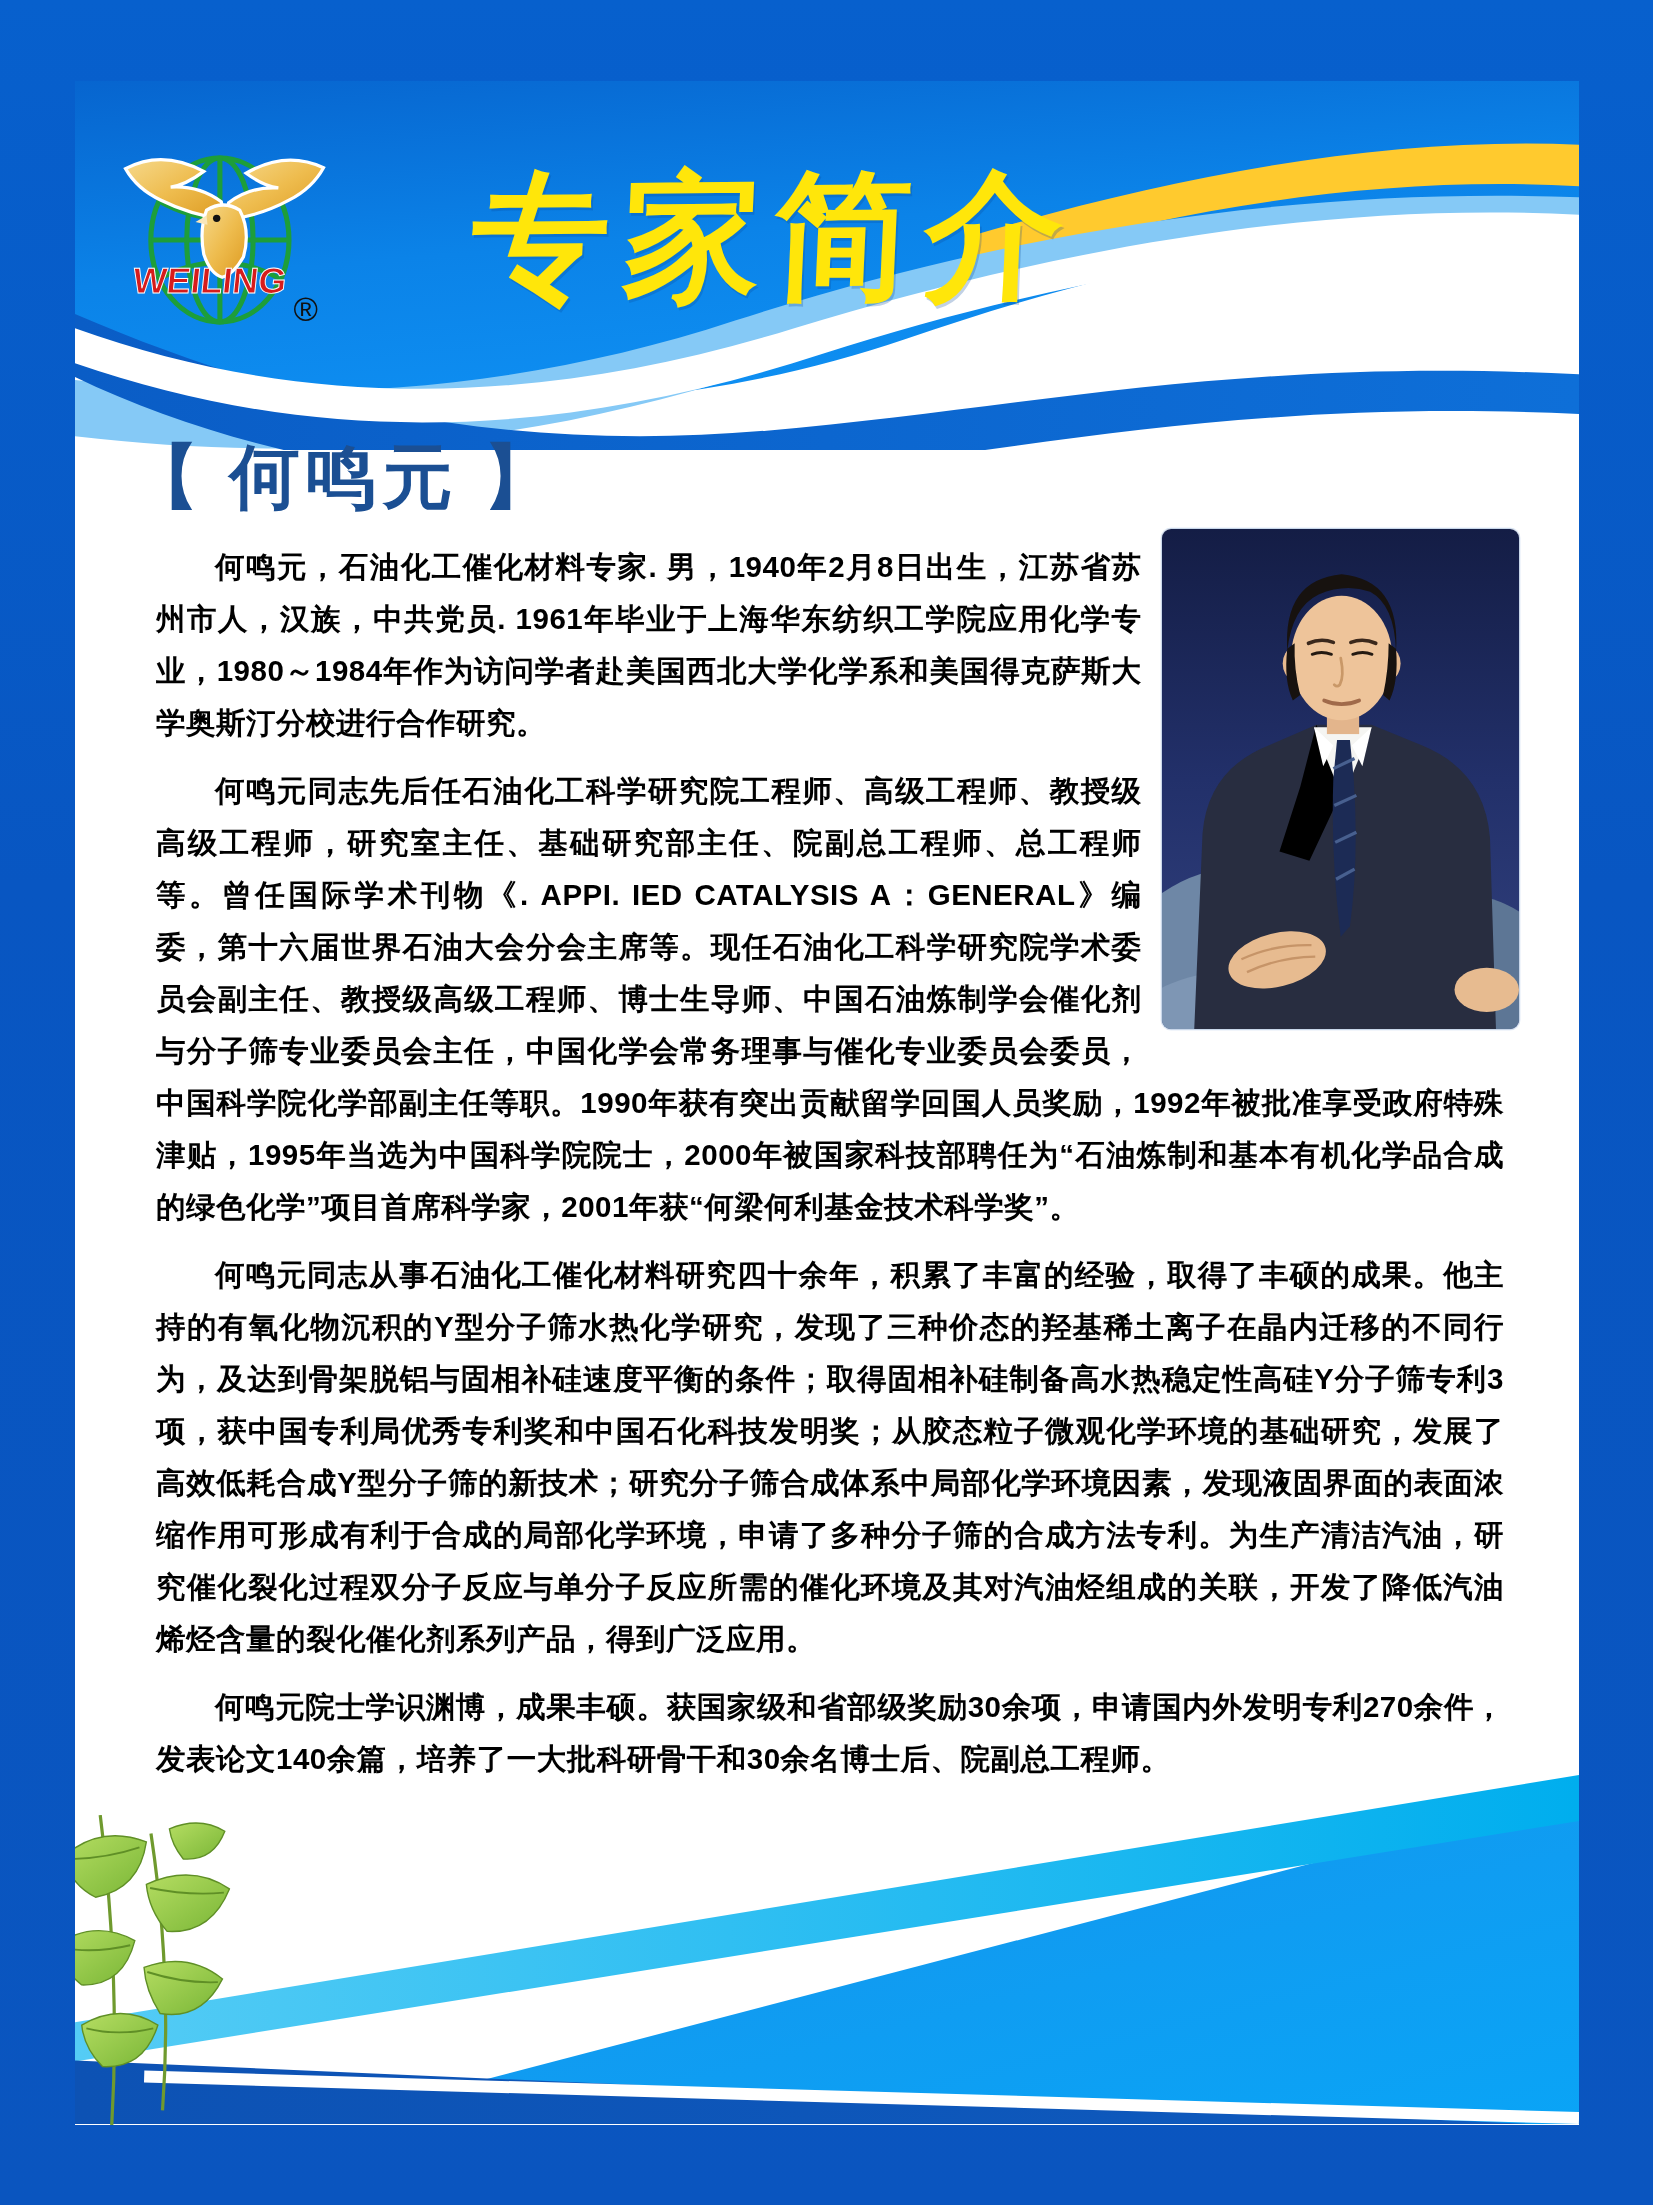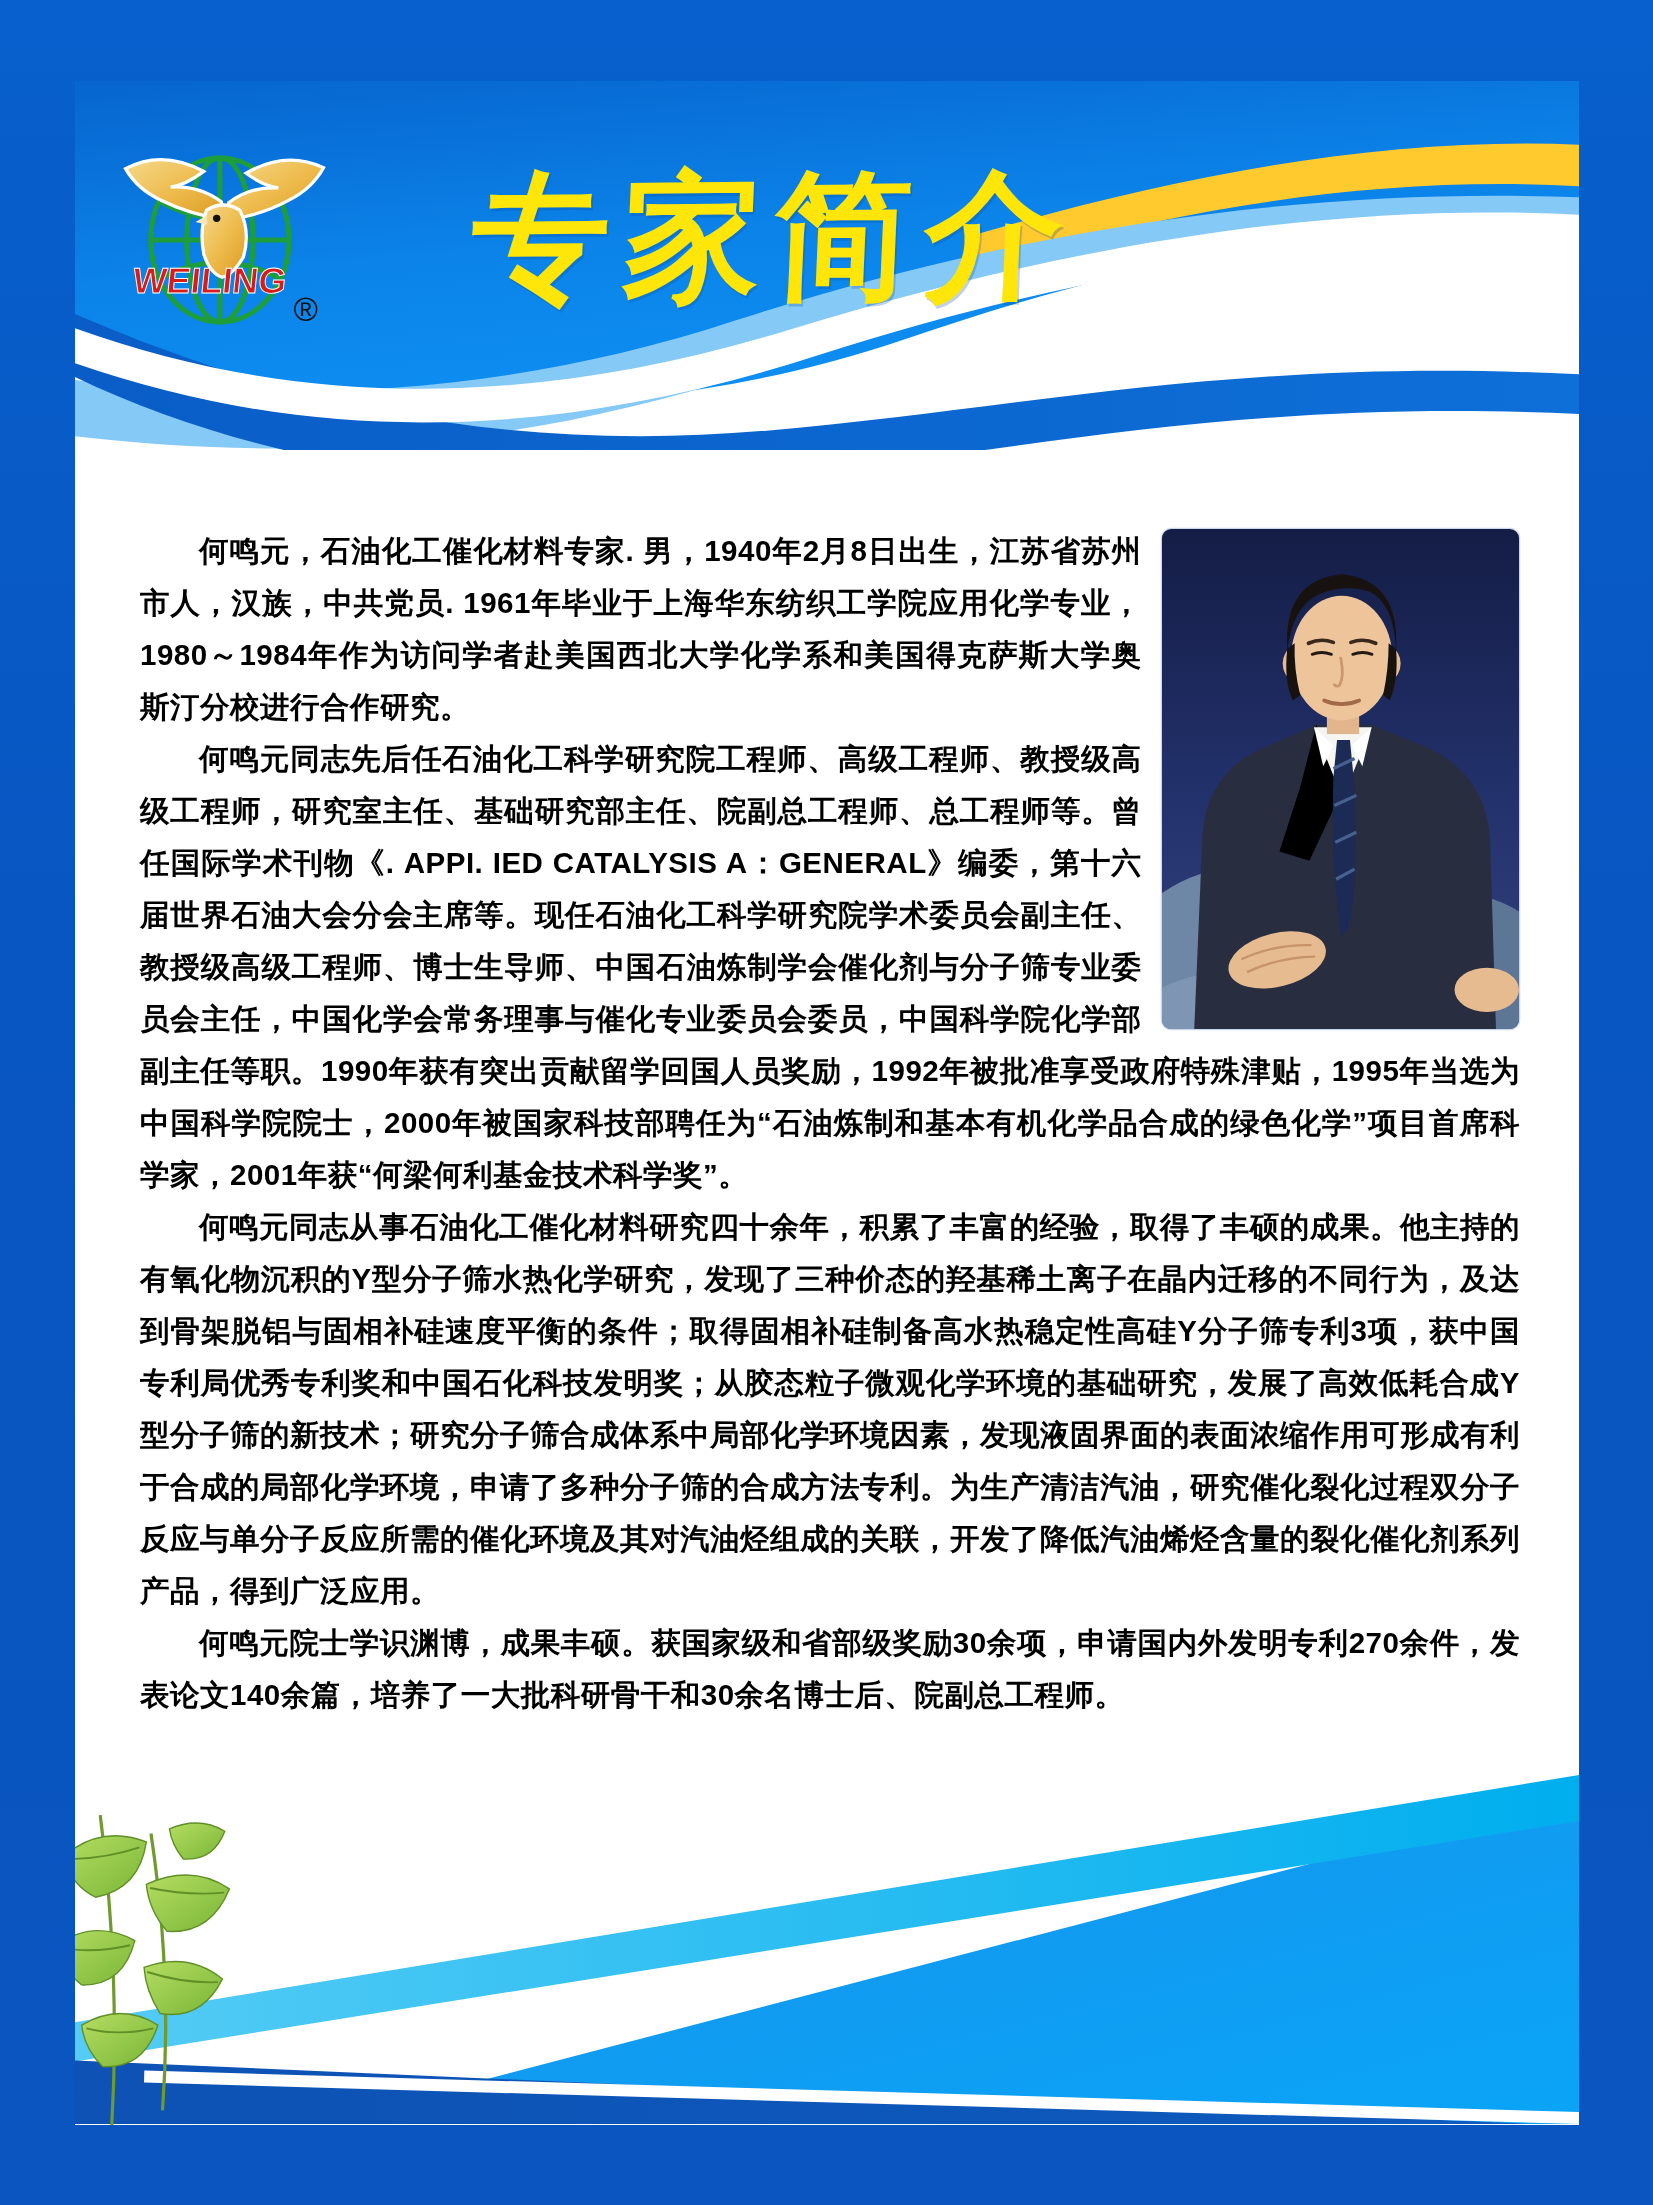--- a/index.html
+++ b/index.html
@@ -17,21 +17,21 @@
               transform:skewX(-3deg) rotate(-0.5deg);
               text-shadow:1.8px 2.8px 0 rgba(8,70,150,.25);white-space:nowrap;}
   
   .name-heading{position:absolute;left:54px;top:350px;
                 font-family:"Liberation Serif",serif;font-weight:700;
                 font-size:70px;color:#1b4f93;letter-spacing:6.5px;white-space:nowrap;}
   
   .body-text{position:absolute;left:65px;top:444px;width:1380px;z-index:3;
              font-size:29.5px;font-weight:700;color:#000;line-height:52px;
              text-align:justify;letter-spacing:0.5px;}
-  .body-text p{margin:0;text-indent:2em;}
+  .body-text p{margin:16px;text-indent:2em;}
   .portrait{float:right;width:357px;height:500px;margin:2.8px 0 13px 19.4px;
             border-radius:10px;overflow:hidden;border:1.4px solid #c9d7ea;
             box-shadow:0 0 0 0.5px #e3ecf7;}
   .portrait svg{display:block;width:100%;height:100%;}
   
   .bottom-art{position:absolute;left:0;top:1694px;width:1504px;height:349px;z-index:1;display:block;}
   .leaves{position:absolute;left:-44px;top:1734px;width:323px;height:314px;z-index:2;display:block;}
 </style>
 </head>
 <body>
@@ -88,20 +88,21 @@
         <circle cx="218" cy="168" r="8" fill="#111" stroke="none"></circle>
         <path fill="#f8e7bb" stroke="none" d="M196,162 L172,176 L198,182 Z"></path>
       </g>
 
       <text x="68" y="330" font-family="Liberation Sans, sans-serif" font-size="78" font-weight="bold" fill="#d61c1c" stroke="#ffffff" stroke-width="2" transform="skewX(-6)">WEILING</text>
       <text x="385" y="392" font-family="Liberation Sans, sans-serif" font-size="72" fill="#111">®</text>
     </svg>
 
     <div class="page-title">专家简介</div>
 
+    <div class="name-heading">【 何鸣元 】</div>
 
     <svg class="bottom-art" viewBox="0 0 3262 758" preserveAspectRatio="none">
       <defs>
         <linearGradient id="gMed" x1="0" y1="0" x2="1" y2="1">
           <stop offset="0" stop-color="#1693ec"></stop>
           <stop offset="1" stop-color="#0aa4f6"></stop>
         </linearGradient>
         <linearGradient id="gCyan" x1="0" y1="0" x2="1" y2="0">
           <stop offset="0" stop-color="#55ccf5"></stop>
           <stop offset="1" stop-color="#00aeee"></stop>

